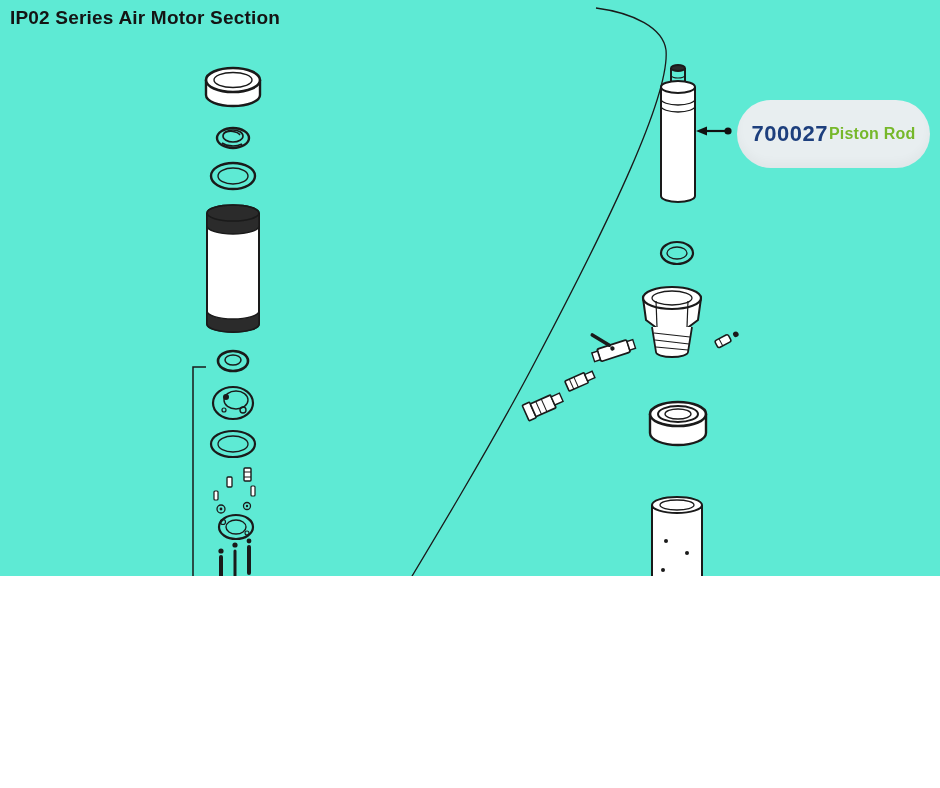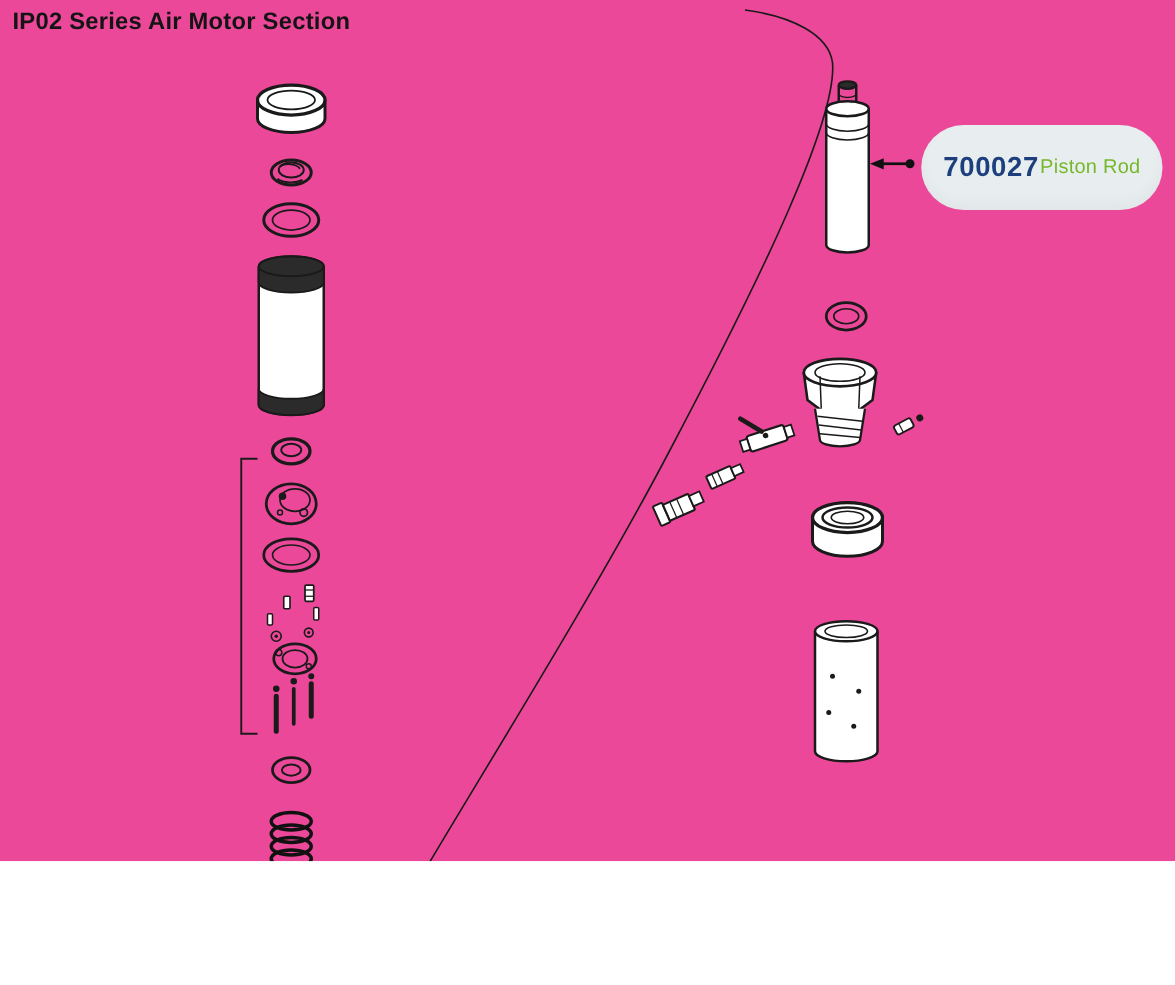--- a/index.html
+++ b/index.html
@@ -1,33 +1,33 @@
 <!DOCTYPE html>
 <html><head>
 <meta charset="utf-8">
 <style>
   html,body { margin:0; padding:0; background:#ffffff; }
   .stage {
-    position:relative; width:940px; height:689px; overflow:hidden;
-    background:#ec4899; font-family:"Liberation Sans", sans-serif;
+    position:relative; width:940px; height:576px; overflow:hidden;
+    background:#5eead4; font-family:"Liberation Sans", sans-serif;
   }
   .title {
     position:absolute; left:10px; top:7px;
     font-size:19px; font-weight:700; color:#141414; letter-spacing:.2px;
   }
   .diagram-svg { position:absolute; left:0; top:0; }
   .callout {
     position:absolute; left:737px; top:100px; width:193px; height:68px;
     border-radius:34px; display:flex; flex-direction:row;
     align-items:center; justify-content:center; gap:1px;
     box-shadow: inset 0 -6px 10px rgba(0,0,0,0.03);
     cursor:pointer;
   }
   .callout .num  { font-size:22px; font-weight:700; letter-spacing:.5px; }
-  .callout .name { font-size:16px; font-weight:400; letter-spacing:.2px; }
+  .callout .name { font-size:16px; font-weight:700; letter-spacing:.2px; }
   svg * { vector-effect:none; }
 </style>
 </head>
 <body>
 
 <div class="stage">
 
   <div class="title">IP02 Series Air Motor Section</div>
 
   <svg class="diagram-svg" width="940" height="788" viewBox="0 0 940 788">

